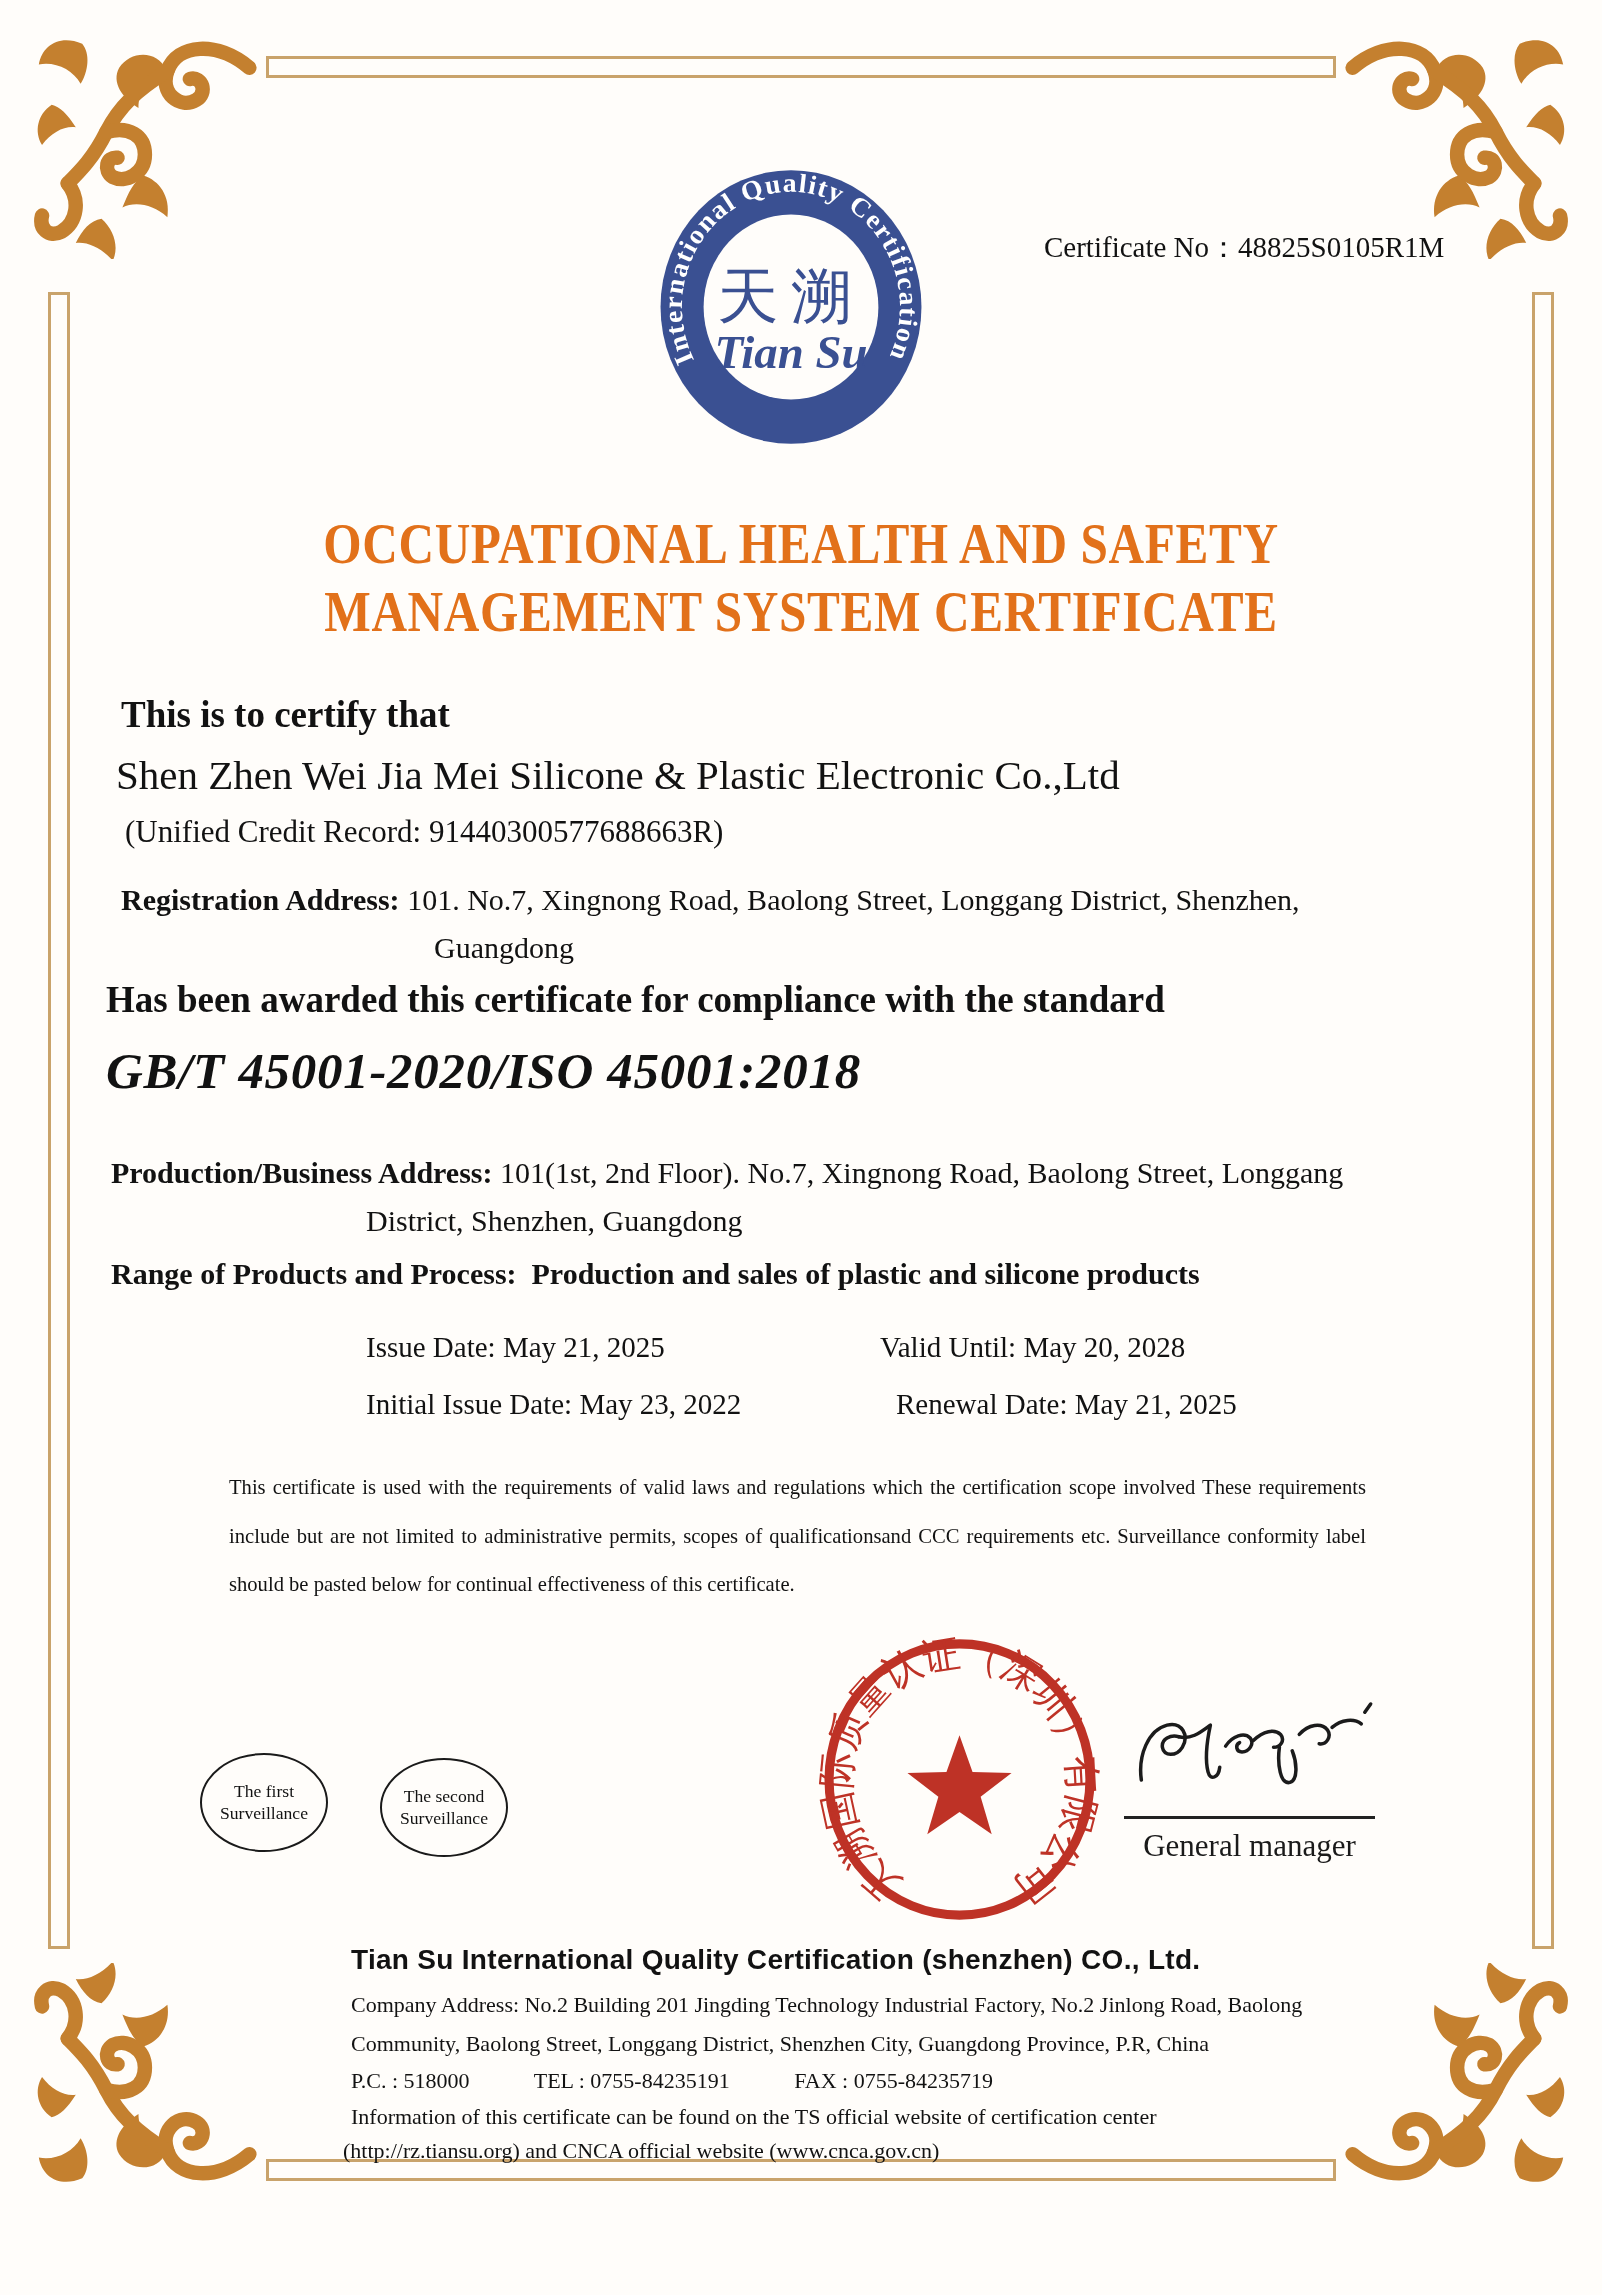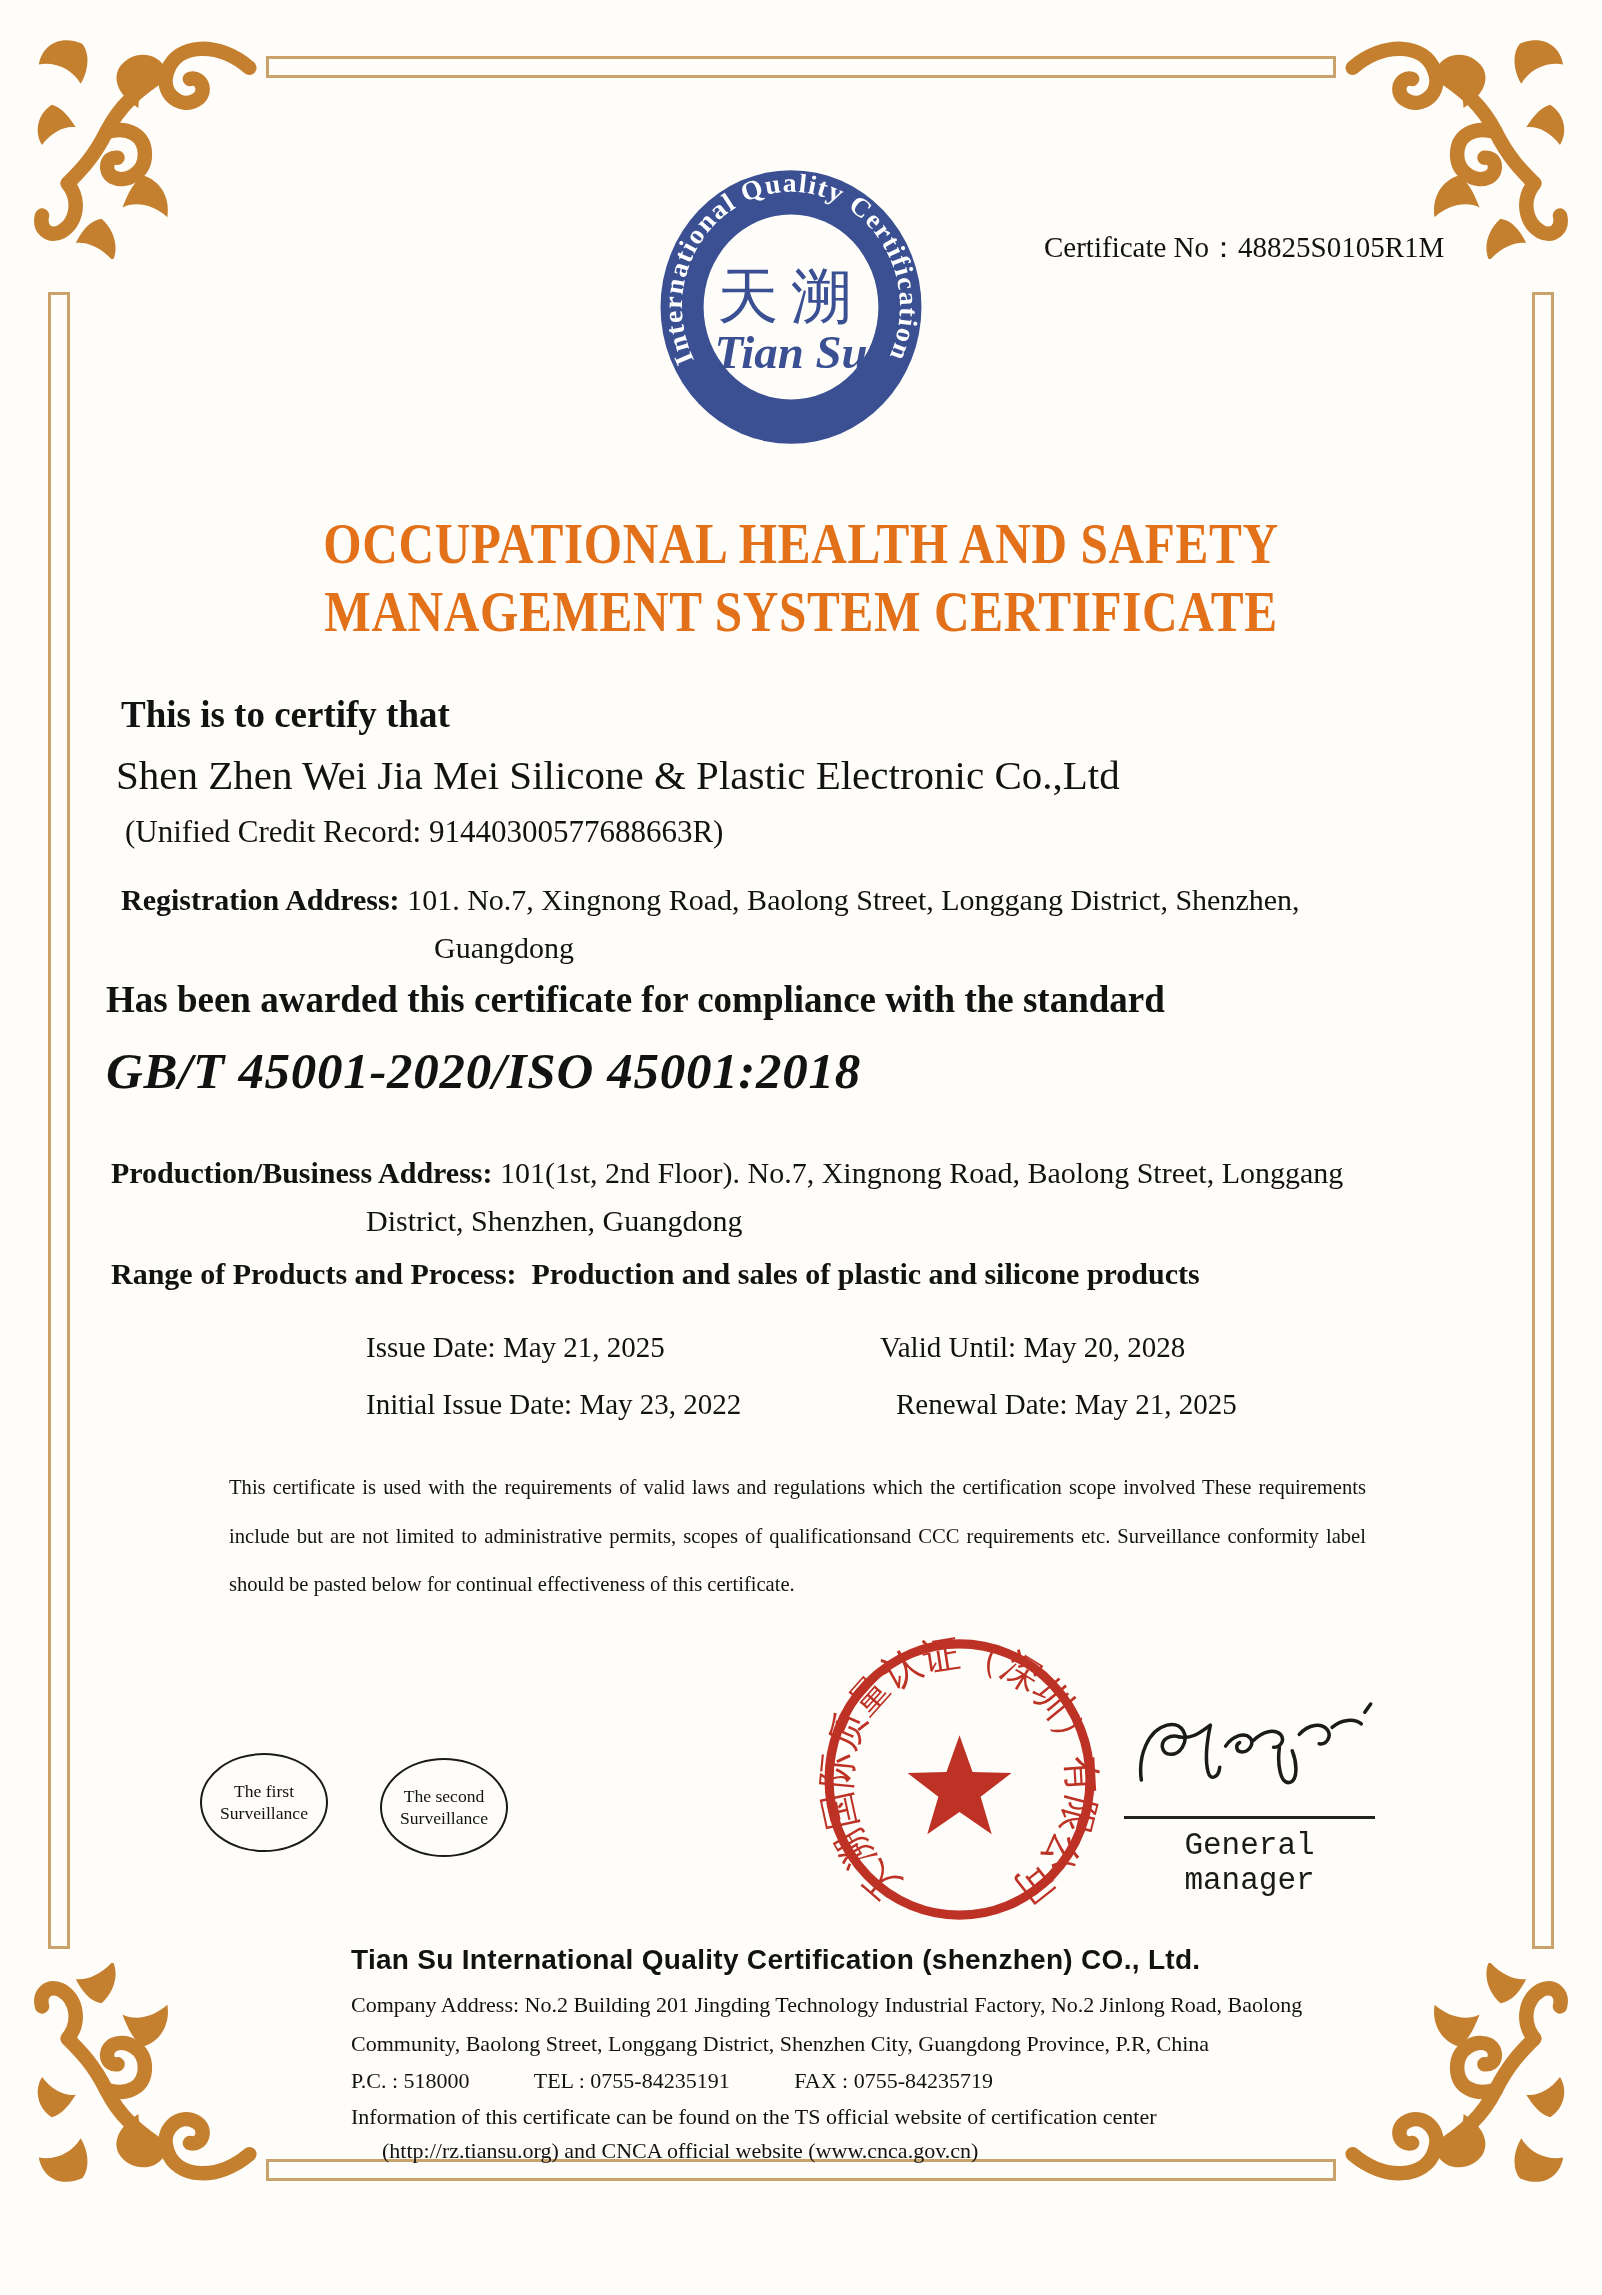--- a/index.html
+++ b/index.html
@@ -54,31 +54,31 @@
   .oval{
     position:absolute;width:124px;height:95px;border:2px solid #1a1a1a;border-radius:50%;
     display:flex;align-items:center;justify-content:center;text-align:center;
     font-size:17.6px;line-height:1.25;background:transparent;
   }
   .redstamp{position:absolute;left:814px;top:1636px;width:291px;height:287px;}
   .sig-scribble{position:absolute;left:1132px;top:1697px;width:248px;height:117px;}
   .sig-line{position:absolute;left:1124px;top:1816px;width:251px;height:2.6px;background:#222;}
   .sig-title{
     position:absolute;left:1124px;top:1828px;width:251px;text-align:center;
-    font-family:Liberation Mono, monospace;font-size:31px;color:#1a1a1a;
+    font-family:Liberation Serif, serif;font-size:31px;color:#1a1a1a;
   }
 
   
   .f-head{
     position:absolute;left:351px;top:1944px;
     font-family:"Liberation Sans", sans-serif;font-weight:bold;font-size:28px;letter-spacing:0.3px;
     white-space:nowrap;
   }
   .f-line{position:absolute;left:351px;font-size:22px;white-space:nowrap;}
-  .f-line.indent{left:382px;text-align:center;}
+  .f-line.indent{left:343px;text-align:center;}
   .f-contacts span{margin-right:59px;}
 </style>
 </head>
 <body>
 
 <svg class="corner tl" style="left:34px;top:34px;" viewBox="0 0 140 140" aria-hidden="true">
   <g fill="#c4802f" stroke="none">
     <path d="M30,6 C16,0 5,7 3,19 C13,17 24,22 29,31 C34,23 35,12 30,6 Z"></path>
     <path d="M53,21 C60,10 77,10 82,22 C72,25 65,35 65,46 C55,40 48,30 53,21 Z"></path>
     <path d="M68,88 C78,91 85,101 83,114 C74,106 63,104 55,108 C59,98 62,92 68,88 Z"></path>

